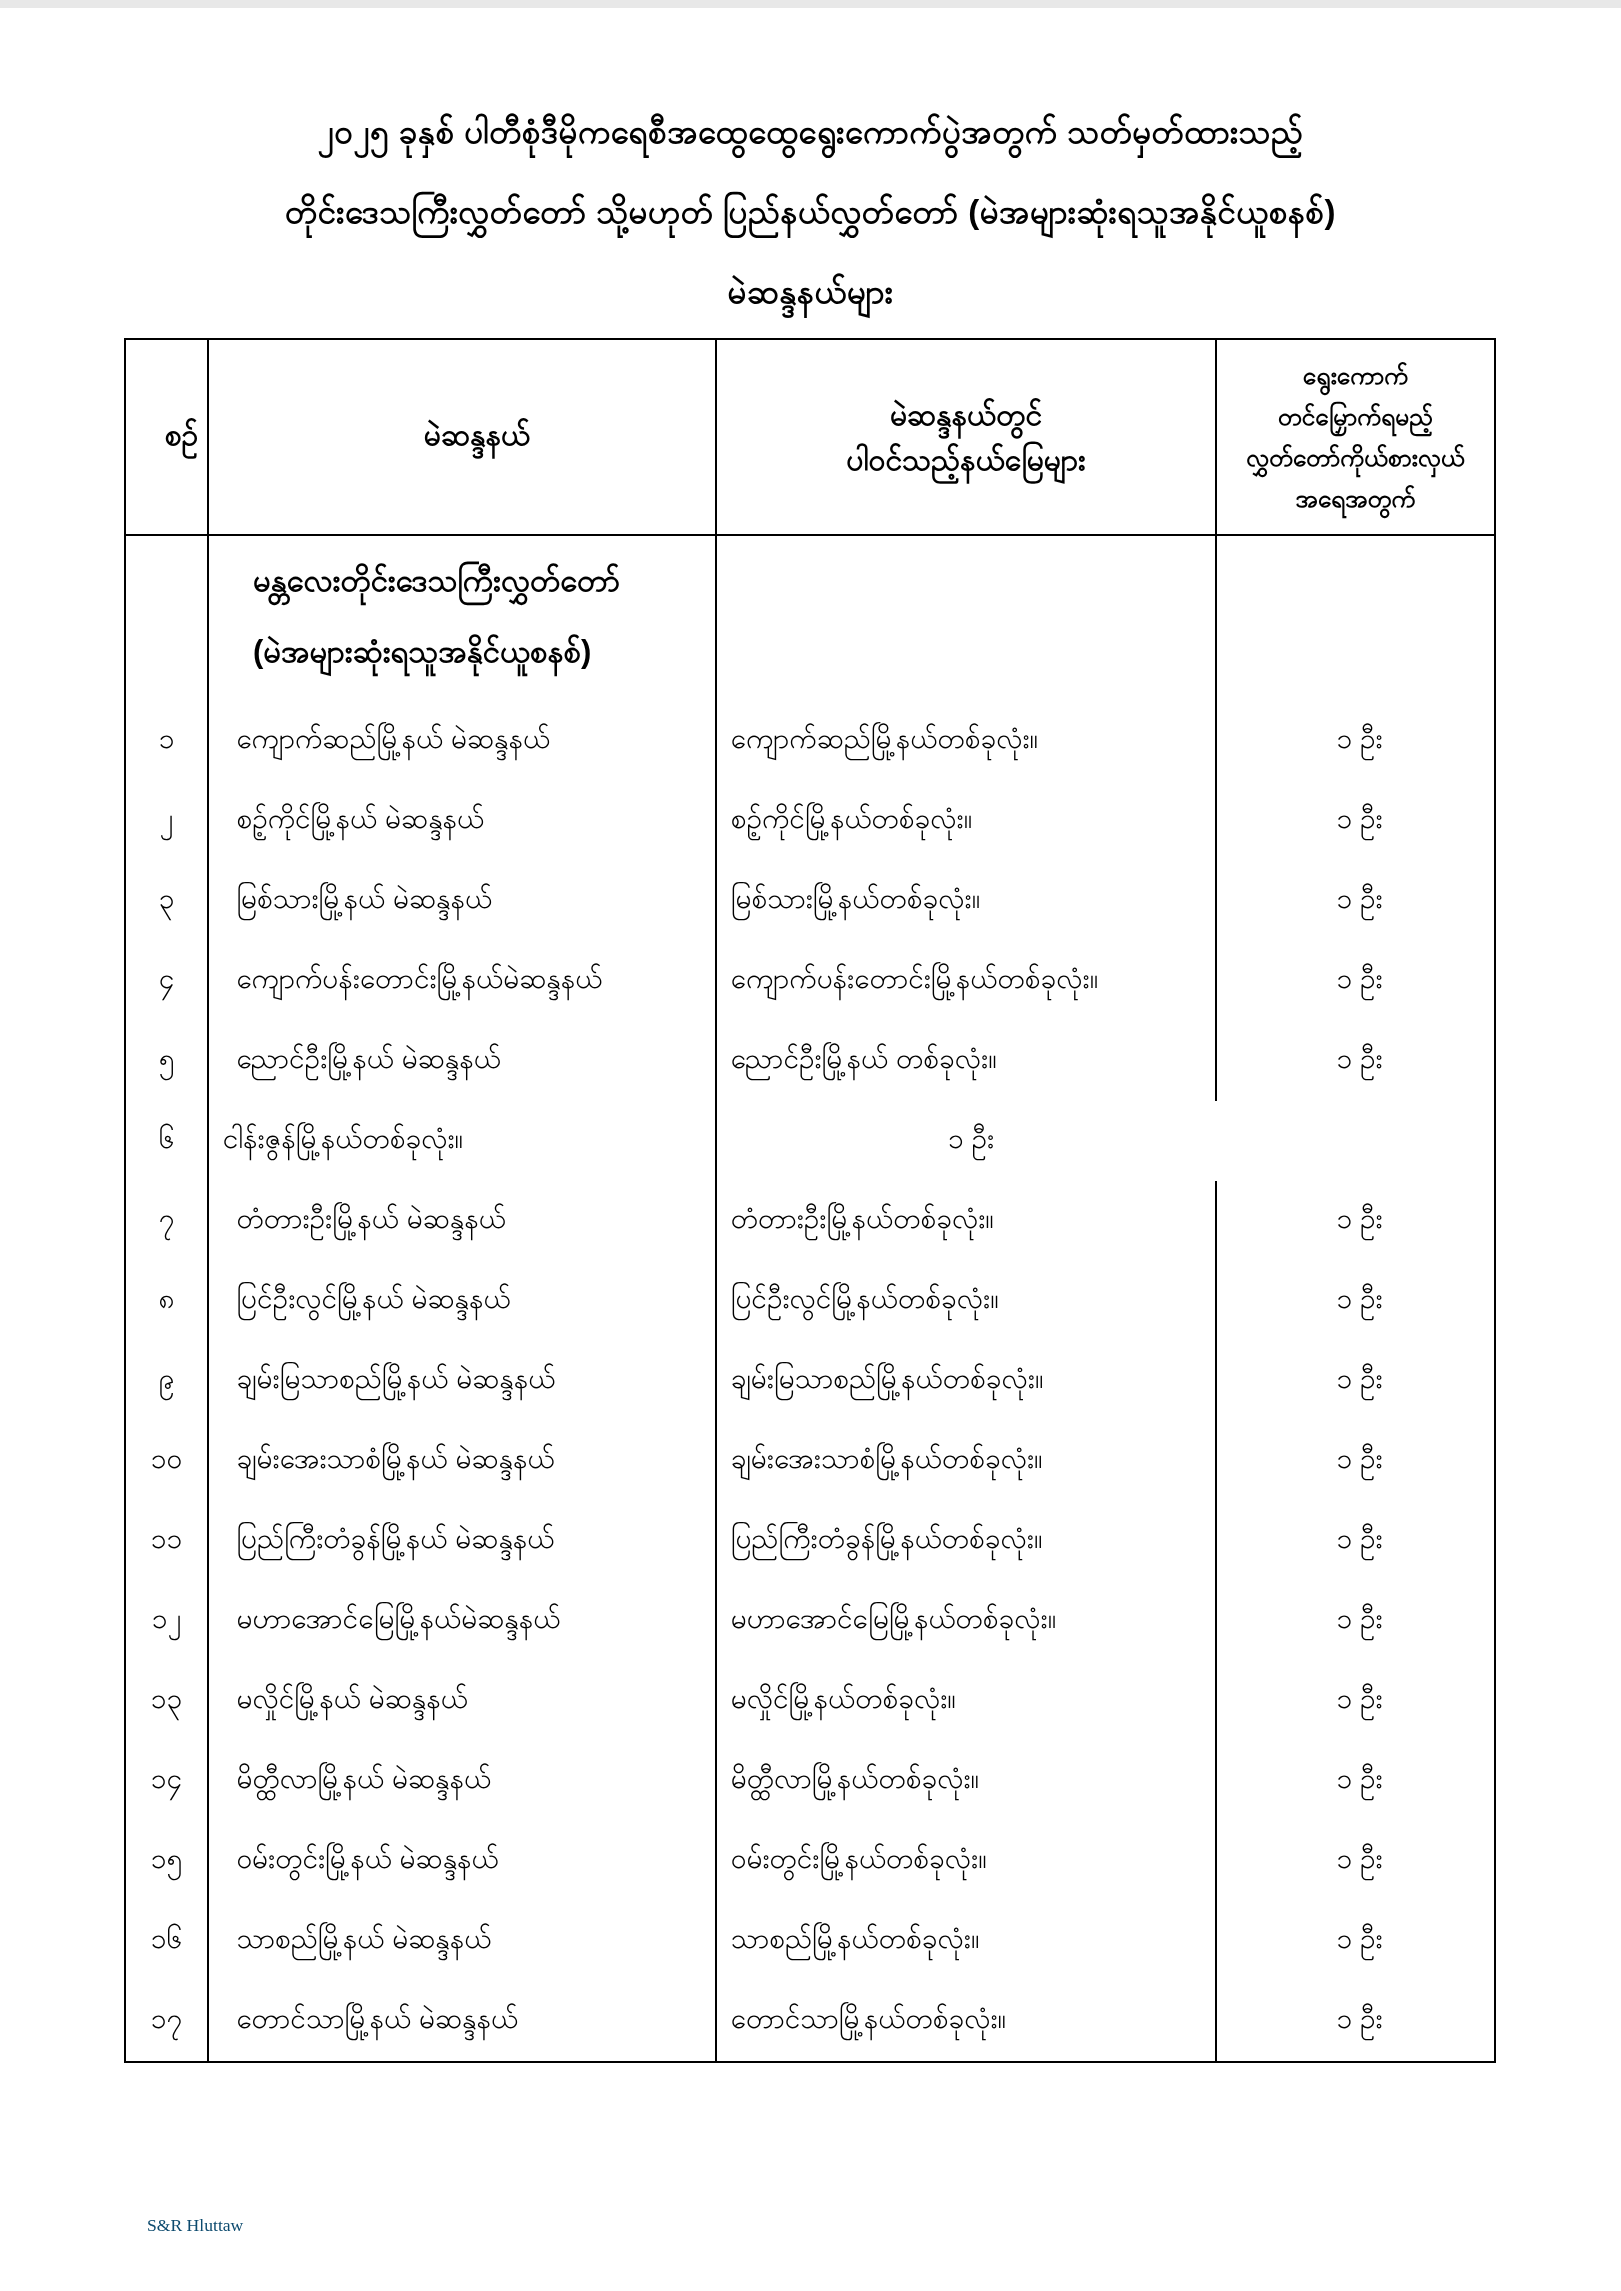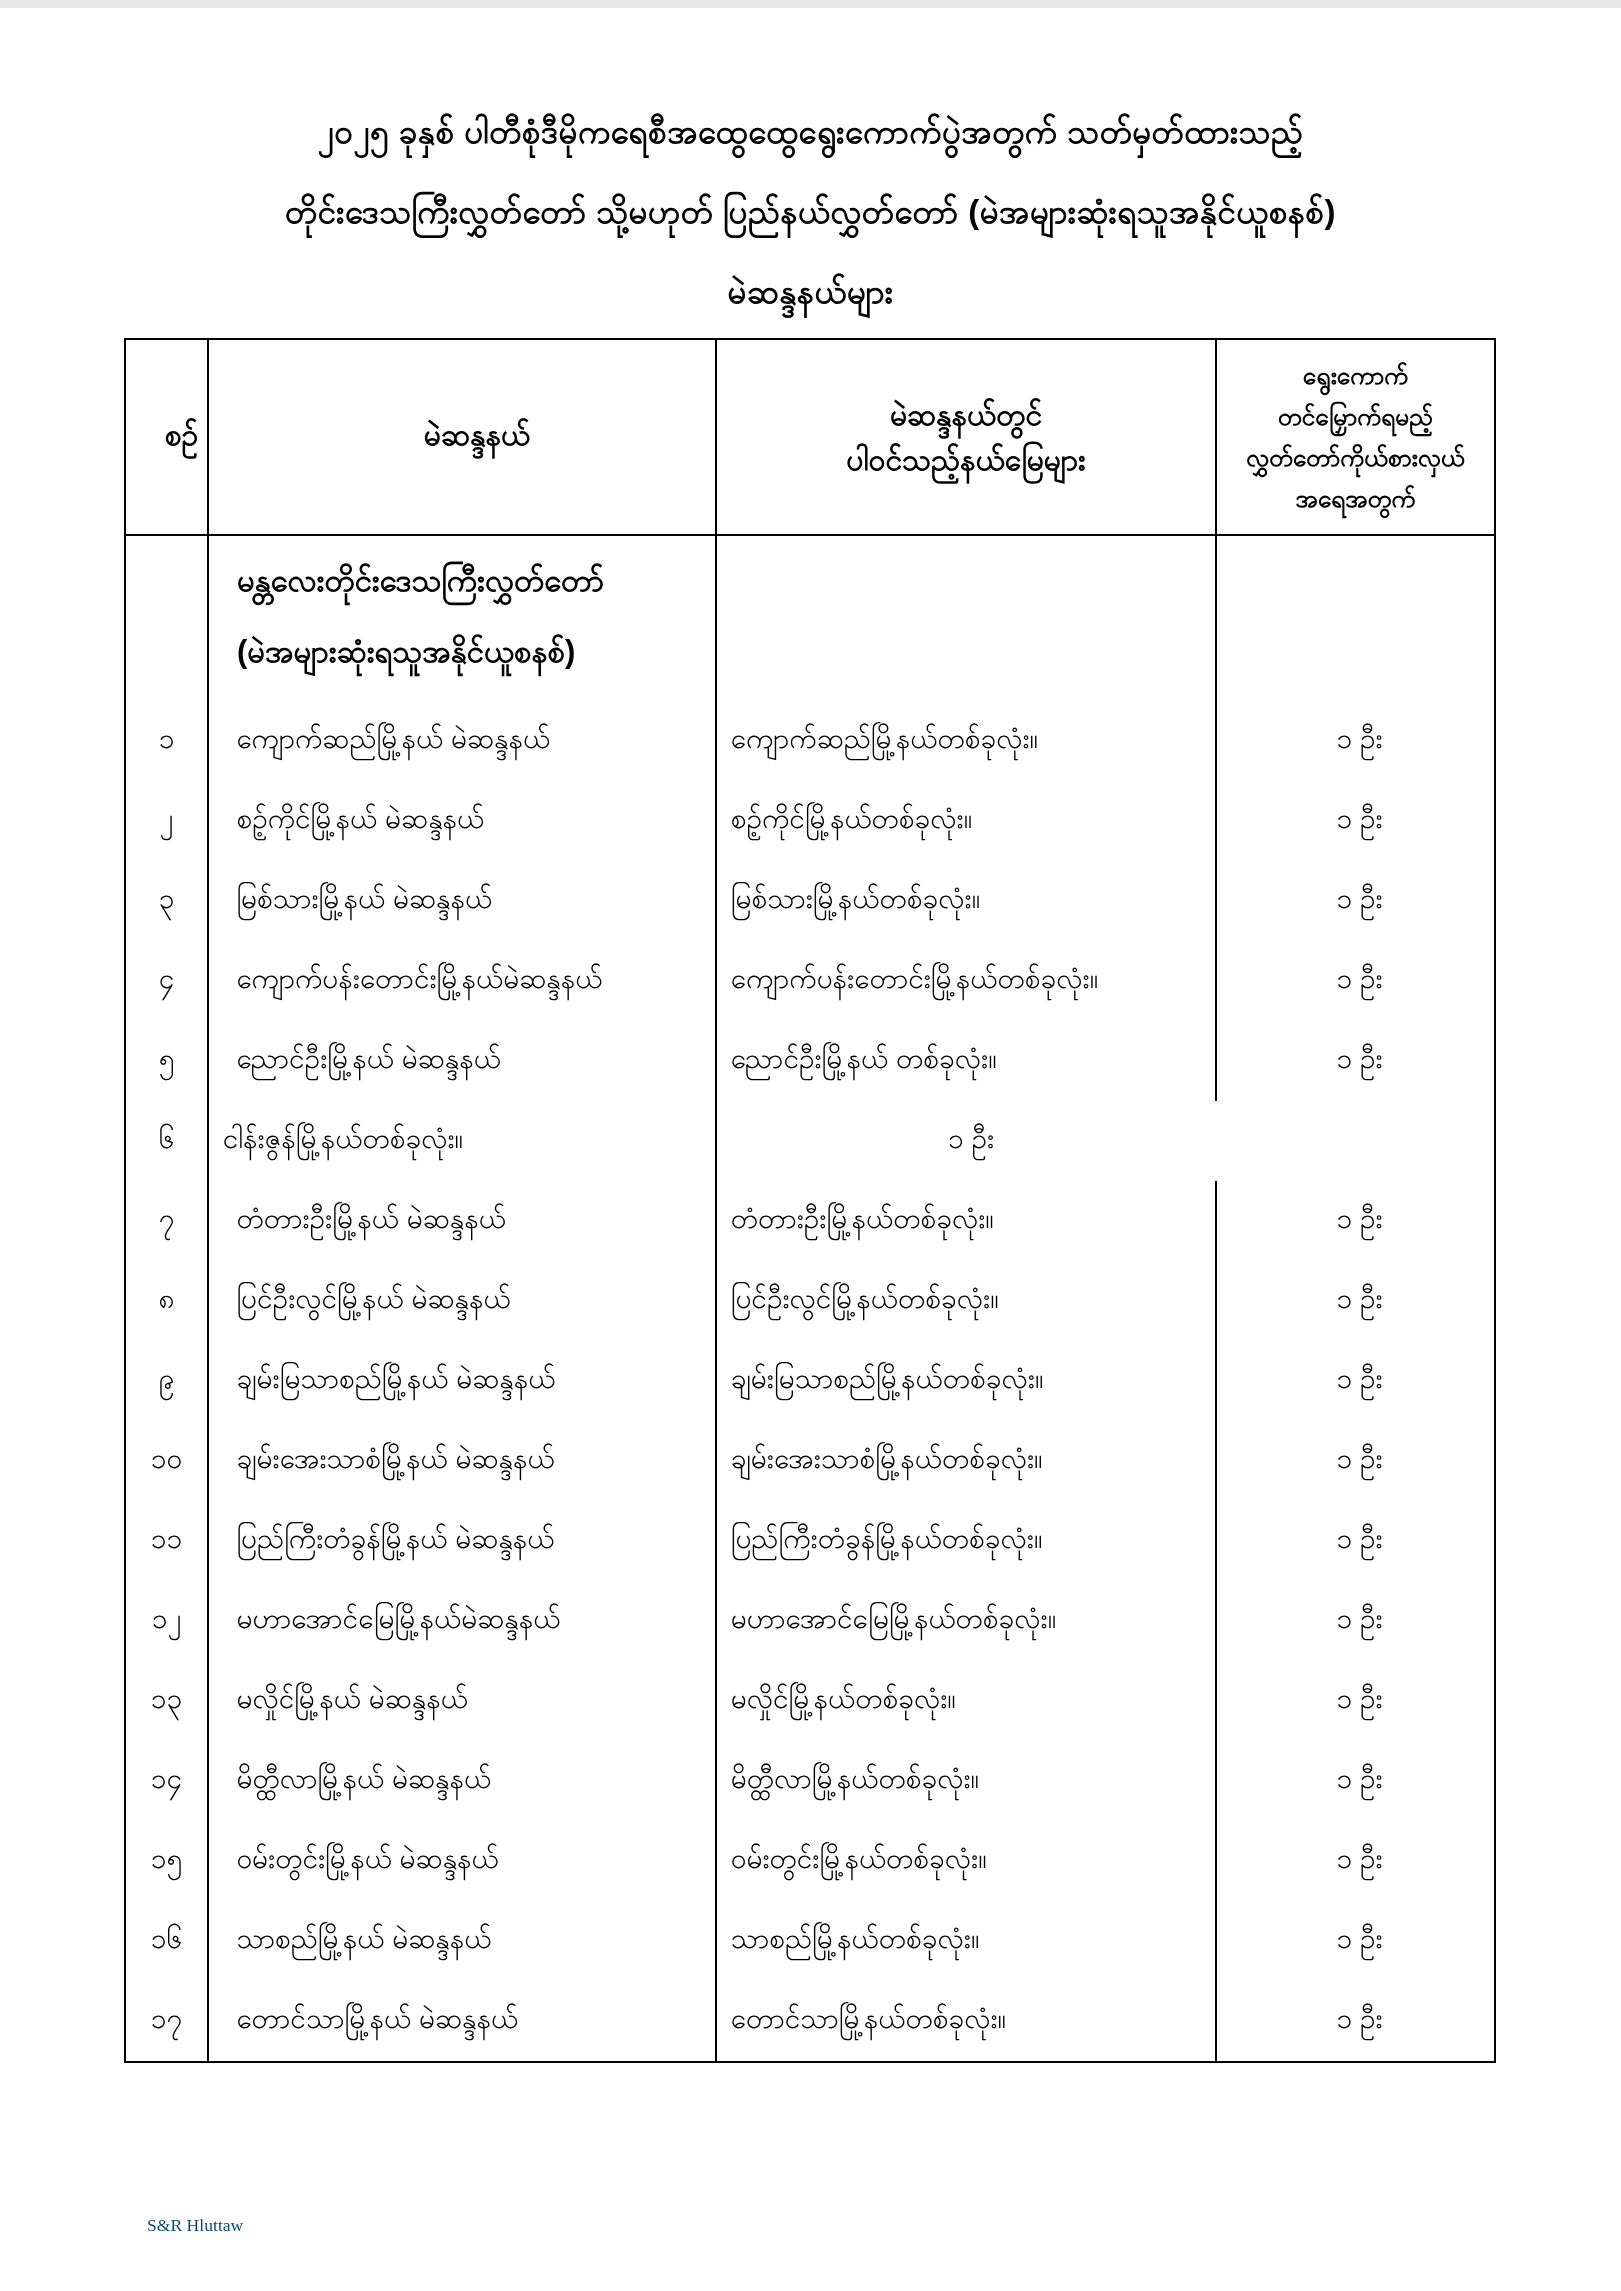--- a/index.html
+++ b/index.html
@@ -54,21 +54,21 @@
     font-weight: bold;
   }
   .h-big { font-size: 30px; padding-left: 30px; }
   .h-line { line-height: 45px; font-size: 30px; }
   .h-small-line { line-height: 41px; font-size: 24.5px; }
   .section-row { height: 165px; }
   .section-cell {
     display: flex;
     flex-direction: column;
     justify-content: space-evenly;
-    padding-left: 28px;
+    padding-left: 44px;
     font-weight: bold;
     font-size: 31px;
   }
   .trow { height: 80px; }
   .trow .cell {
     display: flex;
     align-items: center;
     font-size: 28px;
   }
   .c-no { justify-content: center; font-size: 27.4px; }

